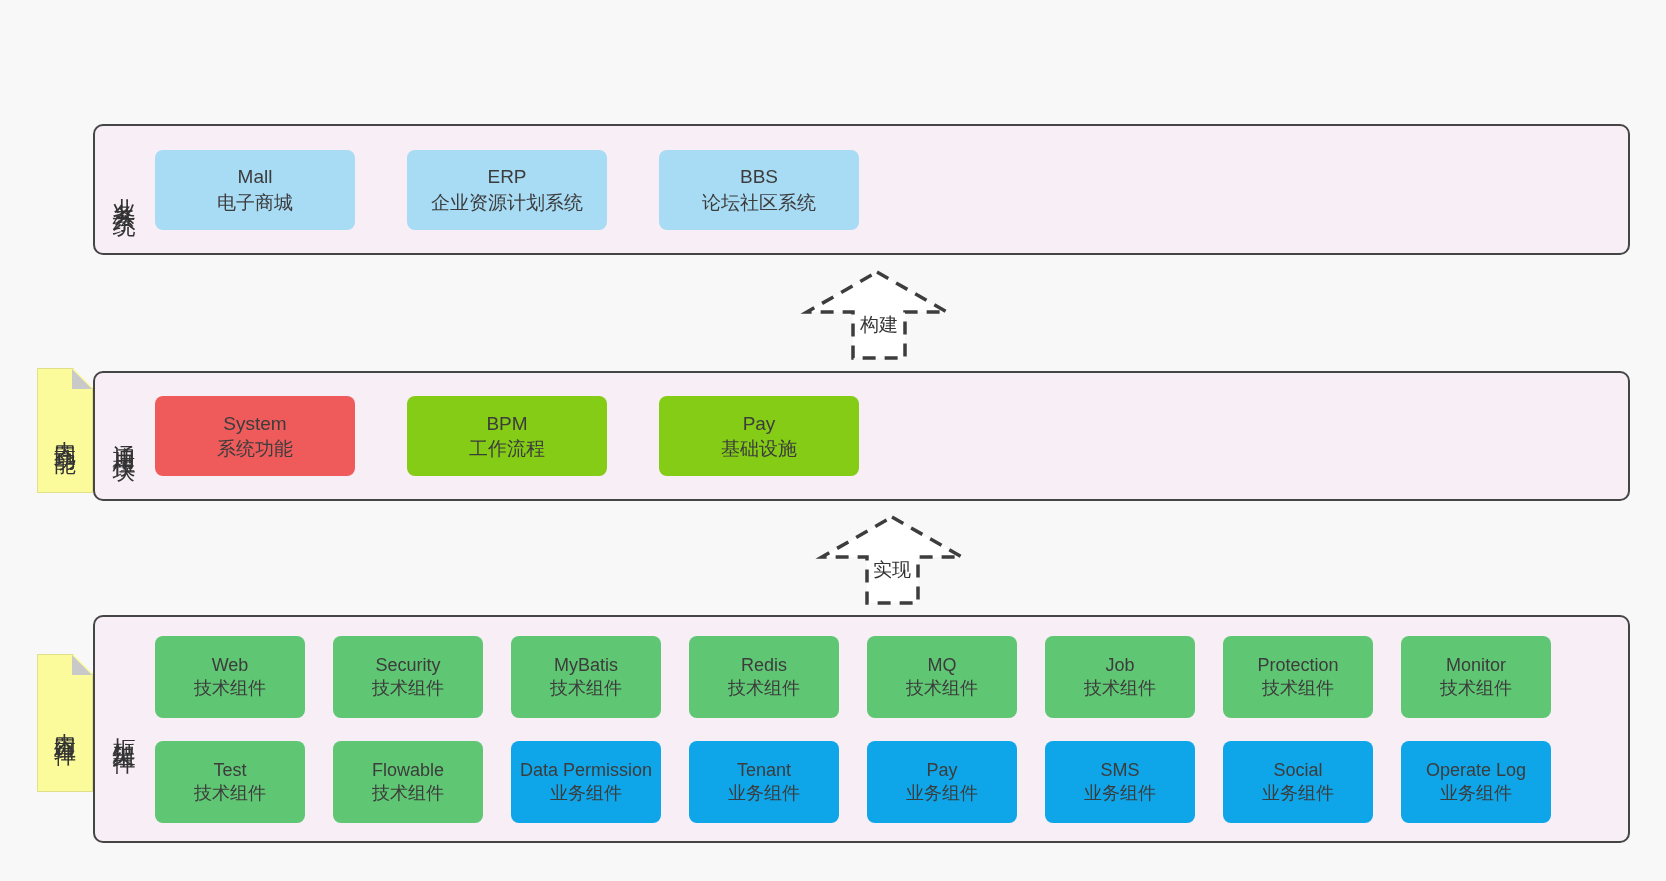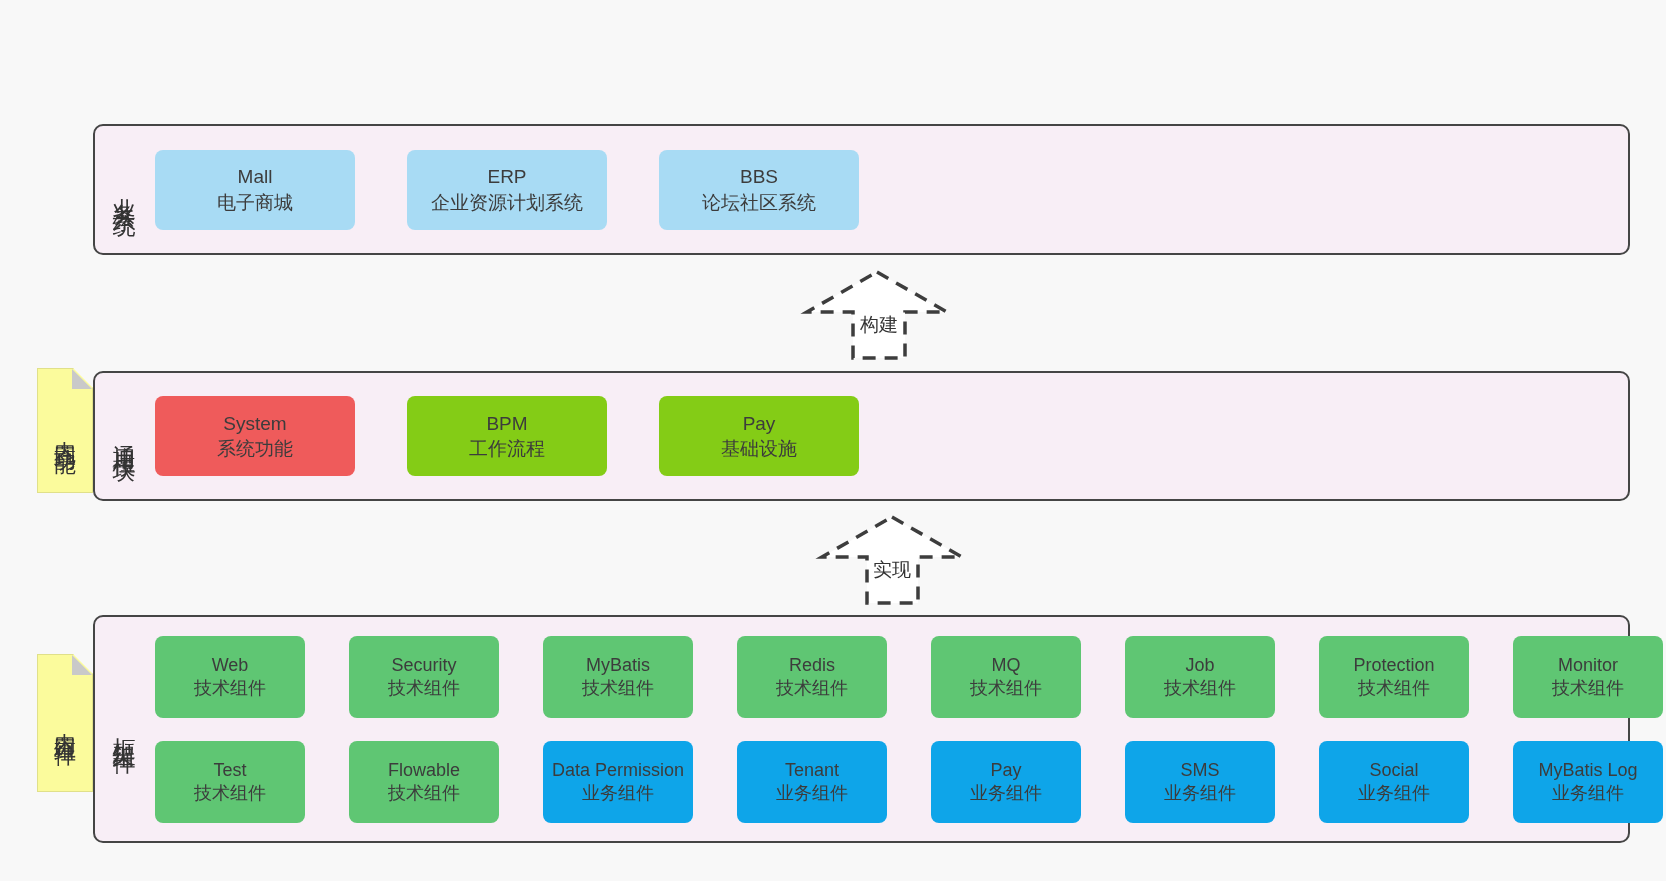--- a/index.html
+++ b/index.html
@@ -17,21 +17,21 @@
   .band3 { top:615px; height:228px; }
 
   .vlabel { width:60px; flex:0 0 60px; display:flex; align-items:center; justify-content:center; }
   .vtext {
     writing-mode:vertical-rl; text-orientation:upright;
     font-size:23px; letter-spacing:5px; color:#333; white-space:nowrap;
   }
 
   .rows { flex:1; display:flex; flex-direction:column; justify-content:center; gap:23px; }
   .row  { display:flex; gap:52px; }
-  .band3 .row { gap:44px; }
+  .band3 .row { gap:28px; }
 
   .box {
     width:200px; height:80px; border-radius:8px;
     display:flex; flex-direction:column; align-items:center; justify-content:center;
     text-align:center; color:#3c3c3c; font-size:19px; line-height:1.32;
   }
   .band3 .box { width:150px; height:82px; font-size:18px; line-height:1.26; }
   .box[data-variant="blue"]        { background:#a8dbf4; }
   .box[data-variant="red"]         { background:#ef5b5b; }
   .box[data-variant="pink"]        { background:#84cc16; }
@@ -178,21 +178,21 @@
         </div>
         <div class="box" data-variant="green-light">
           <div>SMS</div>
           <div>业务组件</div>
         </div>
         <div class="box" data-variant="green-light">
           <div>Social</div>
           <div>业务组件</div>
         </div>
         <div class="box" data-variant="green-light">
-          <div>MyBatis Log</div>
+          <div>Operate Log</div>
           <div>业务组件</div>
         </div>
       </div>
     </div>
   </section>
 
   <svg class="overlay" width="1666" height="881" viewBox="0 0 1666 881">
     <g>
       <polygon points="877,272 947,312 905,312 905,358 853,358 853,312 807,312"></polygon>
       <text x="879" y="331">构建</text>

